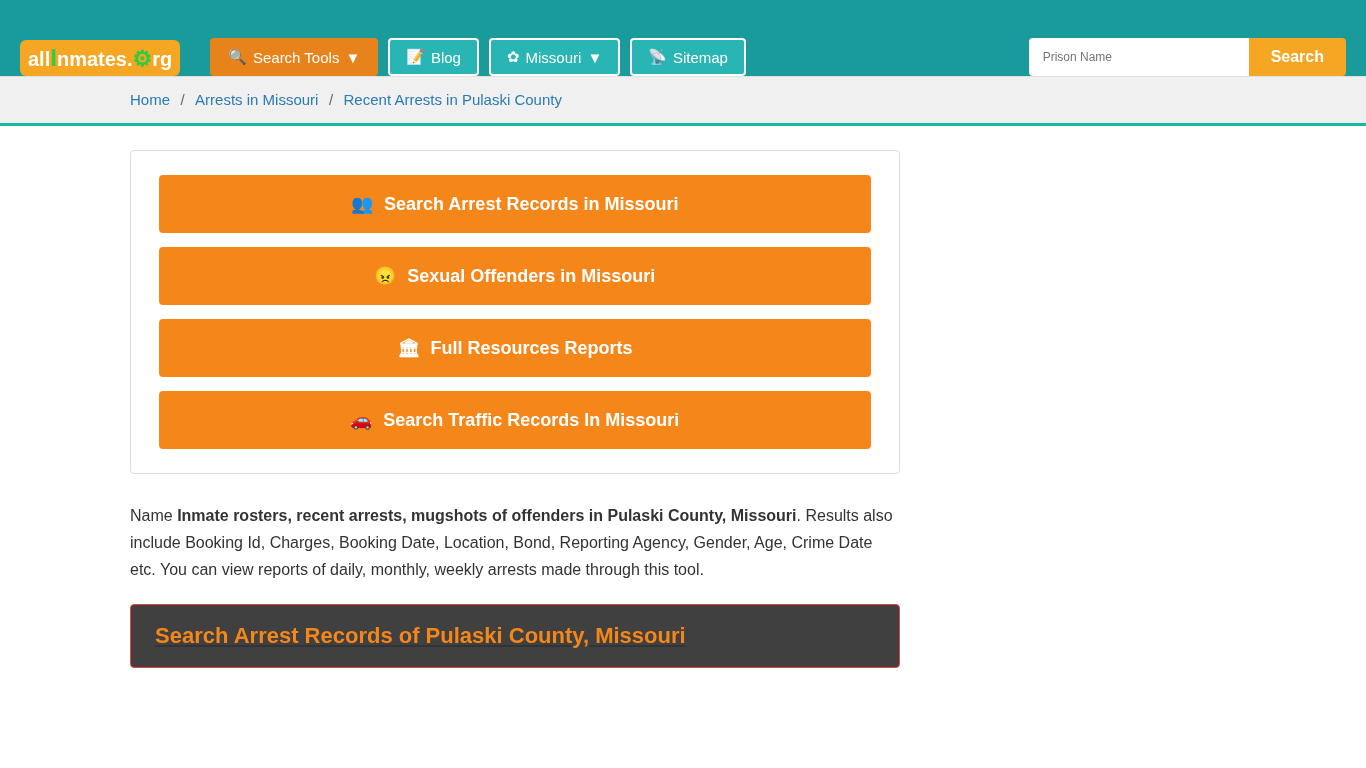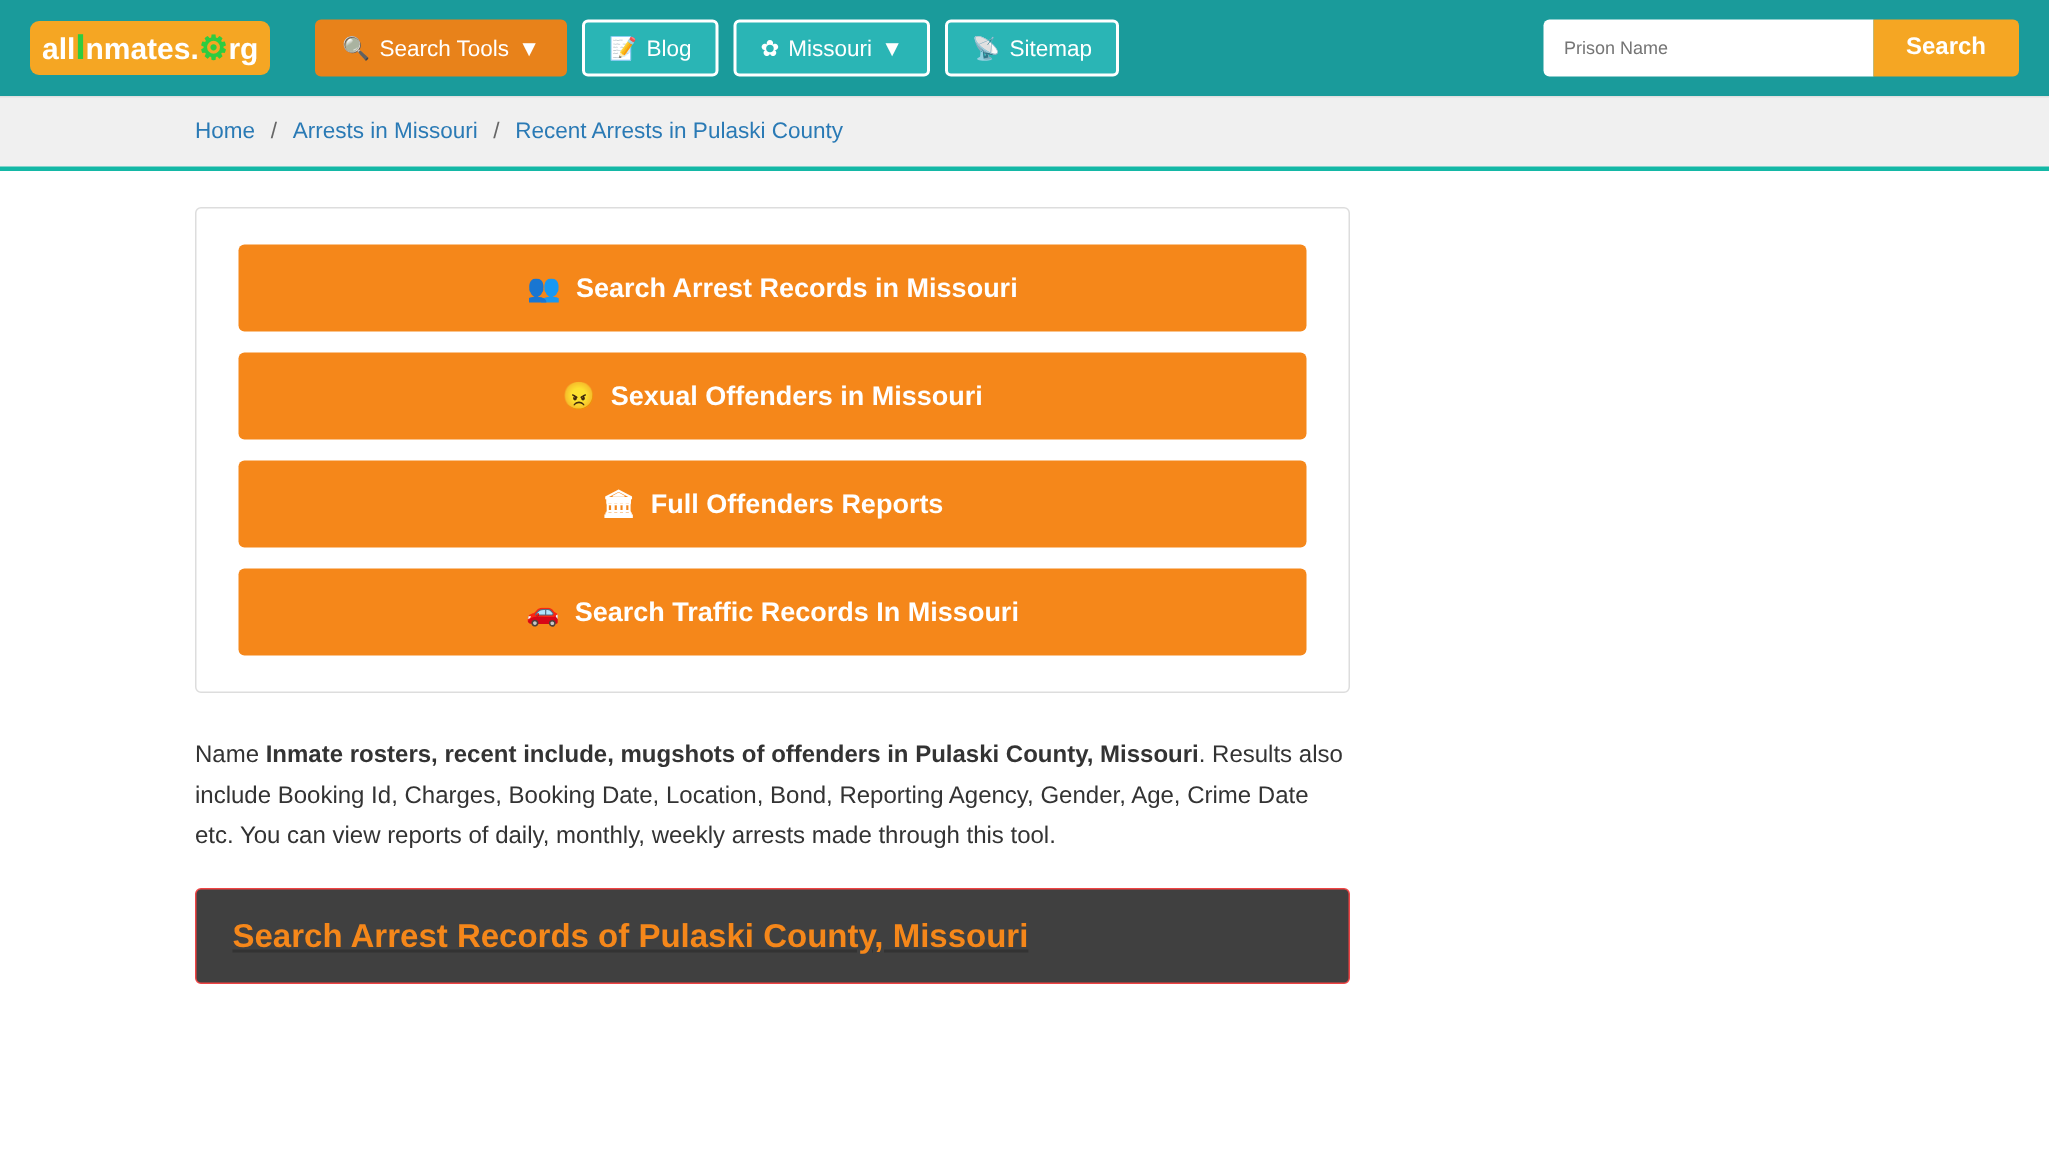--- a/index.html
+++ b/index.html
@@ -2,23 +2,23 @@
 <html><head>
   <meta charset="utf-8">
   <style>
     * { margin: 0; padding: 0; box-sizing: border-box; }
     body { font-family: Arial, sans-serif; font-size: 16px; color: #333; background: #fff; width: 1366px; min-height: 768px; }
 
     
     .header {
       background-color: #1a9b9b;
       display: flex;
-      align-items: center;
+      align-items: flex-end;
       padding: 0 20px;
-      height: 64px;
+      height: 76px;
       gap: 10px;
     }
     .logo-area {
       display: flex;
       align-items: center;
       margin-right: 20px;
     }
     .logo-box {
       background: #f5a623;
       border-radius: 6px;
@@ -211,28 +211,28 @@
     <button class="orange-btn">
       <span>👥</span>
       <span>Search Arrest Records in Missouri</span>
     </button>
     <button class="orange-btn">
       <span>😠</span>
       <span>Sexual Offenders in Missouri</span>
     </button>
     <button class="orange-btn">
       <span>🏛</span>
-      <span>Full Offenders Reports</span>
+      <span>Full Resources Reports</span>
     </button>
     <button class="orange-btn">
       <span>🚗</span>
       <span>Search Traffic Records In Missouri</span>
     </button>
   </div>
 
   <p class="description">
-    <span>Name </span><strong>Inmate rosters, recent include, mugshots of offenders in Pulaski County, Missouri</strong><span>. Results also include Booking Id, Charges, Booking Date, Location, Bond, Reporting Agency, Gender, Age, Crime Date etc. You can view reports of daily, monthly, weekly arrests made through this tool.</span>
+    <span>Name </span><strong>Inmate rosters, recent arrests, mugshots of offenders in Pulaski County, Missouri</strong><span>. Results also include Booking Id, Charges, Booking Date, Location, Bond, Reporting Agency, Gender, Age, Crime Date etc. You can view reports of daily, monthly, weekly arrests made through this tool.</span>
   </p>
 
   <div class="yellow-section">
     <h3>Search Arrest Records of Pulaski County, Missouri</h3>
   </div>
 </main>
 
 </body></html>

